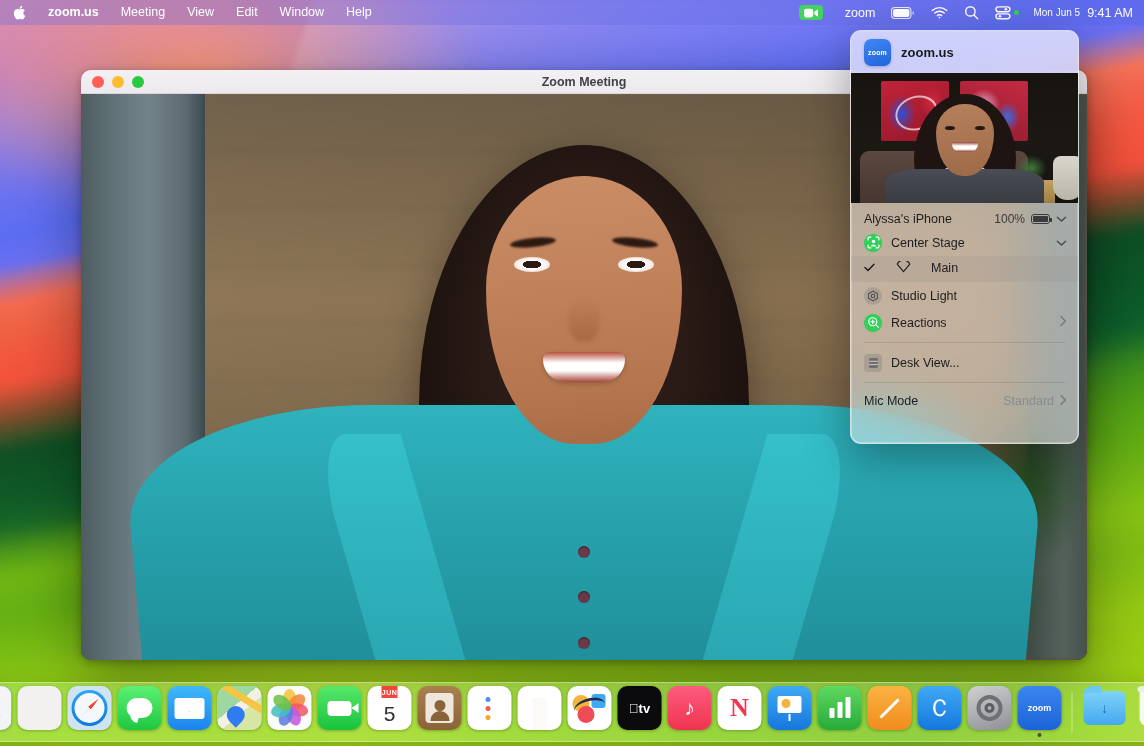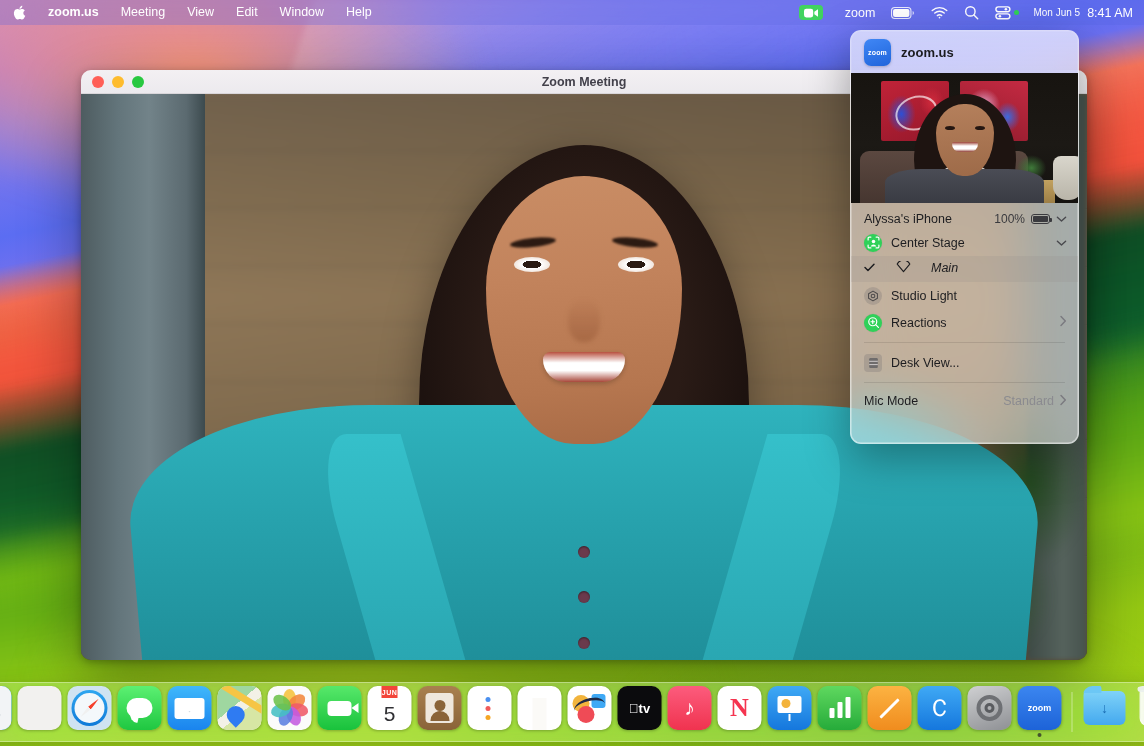--- a/index.html
+++ b/index.html
@@ -355,21 +355,21 @@
   .vp-icon.square { border-radius:4px; background:rgba(120,116,116,.30); }
   .vp-label { font-size:12.5px; color:#1d1d20; }
   .vp-chevdown { margin-left:auto; color:#4a4a4e; }
   .vp-chevright { margin-left:auto; color:#7b7b80; }
 
   .vp-lenses {
     background:rgba(150,138,138,.20);
     padding:3px 0 5px 0;
   }
   .vp-lensrow {
-    height:18px; display:flex; align-items:center; padding:0 11px 0 11px; gap:20px;font-style:italic;
+    height:18px; display:flex; align-items:center; padding:0 11px 0 11px; gap:20px;
   }
   .vp-check { width:14px; text-align:center; font-size:12px; color:#1d1d20; }
   .vp-lenslabel { font-size:12.5px; color:#1d1d20; }
 
   .vp-sep { height:1px; margin:6px 13px; background:rgba(0,0,0,.10); }
   .vp-microw {
     height:24px; display:flex; align-items:center; padding:0 11px 0 13px;
   }
   .vp-miclabel { font-size:12.5px; color:#1d1d20; }
   .vp-micright { margin-left:auto; display:flex; align-items:center; gap:5px; }
@@ -556,21 +556,21 @@
     <div class="mb-r-item">
       <svg width="16" height="14" viewBox="0 0 17 15" fill="none" stroke="#ffffff" stroke-width="1.5" stroke-linecap="round" aria-hidden="true">
         <rect x="0.9" y="0.9" width="15" height="5.3" rx="2.6"></rect>
         <circle cx="11.6" cy="3.5" r="1.4" fill="#ffffff" stroke="none"></circle>
         <rect x="0.9" y="8.4" width="15" height="5.3" rx="2.6"></rect>
         <circle cx="5.2" cy="11" r="1.4" fill="#ffffff" stroke="none"></circle>
       </svg>
       <div class="cc-dot"></div>
     </div>
     <div class="mb-r-item mb-date" style="padding:0 0 0 6px">Mon Jun 5</div>
-    <div class="mb-r-item mb-time" style="padding:0 2px 0 7px">8:41 AM</div>
+    <div class="mb-r-item mb-time" style="padding:0 2px 0 7px">9:41 AM</div>
   </div>
 </div>
 
 <div id="zoomwin">
   <div id="titlebar">
     <div class="traffic">
       <div class="tl tl-r"></div>
       <div class="tl tl-y"></div>
       <div class="tl tl-g"></div>
     </div>

